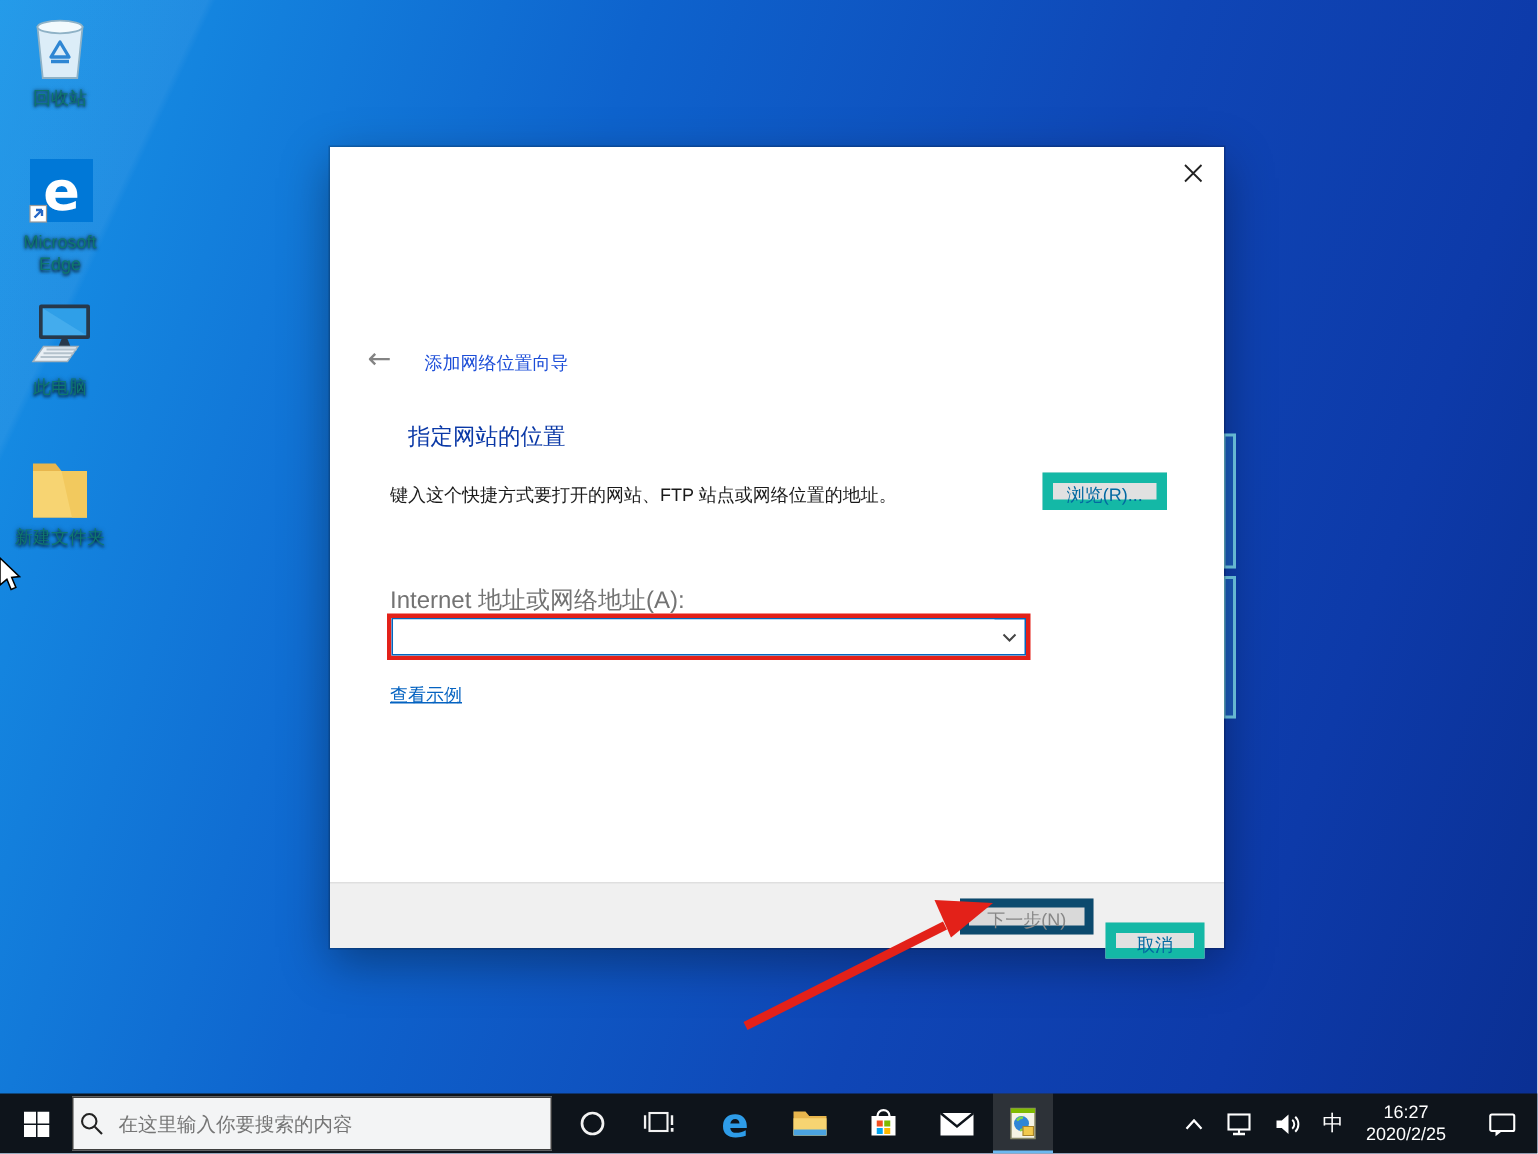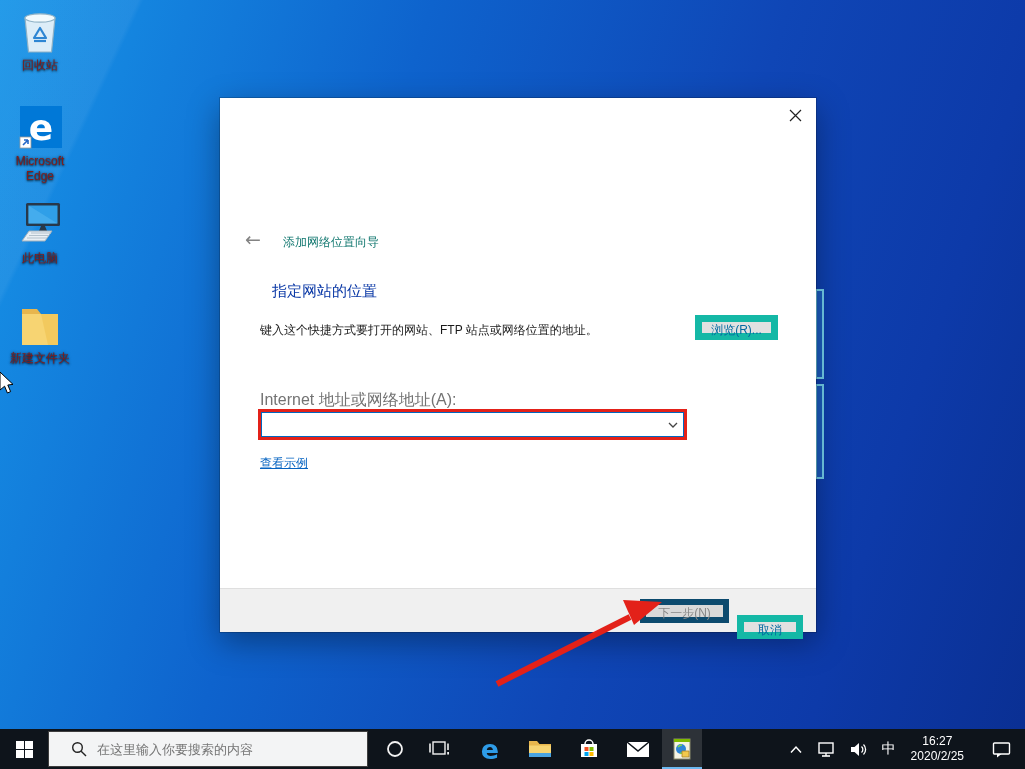--- a/index.html
+++ b/index.html
@@ -22,21 +22,21 @@
     border:2px solid rgba(130,228,245,0.85);
     background:rgba(60,160,230,0.30);
   }
   #glow1 { top:289px; height:90px; }
   #glow2 { top:384px; height:95px; }
 
   
   .desk-icon { position:absolute; left:1px; width:78px; text-align:center; cursor:default; }
   .desk-icon .art { height:48px; display:flex; align-items:flex-end; justify-content:center; }
   .desk-icon .lbl {
-    margin-top:2px; color:#7f1d1d; font-size:12px; line-height:15px;
+    margin-top:2px; color:#0f766e; font-size:12px; line-height:15px;
     text-shadow:0 1px 2px rgba(0,0,0,0.75), 0 0 3px rgba(0,0,0,0.5);
   }
   #icon-recycle { top:8px; }
   #icon-edge    { top:104px; }
   #icon-thispc  { top:201px; }
   #icon-folder  { top:301px; }
 
   
   #cursor { position:absolute; left:-2px; top:371px; }
 
@@ -48,21 +48,21 @@
   .dlg-close {
     position:absolute; top:4px; right:6px; width:30px; height:26px;
     background:none; border:none; display:flex; align-items:center; justify-content:center; cursor:pointer;
   }
   .dlg-header { position:absolute; top:135px; left:0; right:0; height:20px; }
   .dlg-back {
     position:absolute; left:25px; top:-4px; background:none; border:none;
     color:#838383; font-size:19px; line-height:20px; cursor:pointer;
     font-family:"DejaVu Sans",sans-serif;
   }
-  .dlg-title { position:absolute; left:63px; top:1px; font-size:12px; color:#0f766e;text-align:center; }
+  .dlg-title { position:absolute; left:63px; top:1px; font-size:12px; color:#1d4ed8;text-align:center; }
 
   .dlg-heading { position:absolute; left:52px; top:184px; font-size:15px; color:#0a38a6; }
   .dlg-desc    { position:absolute; left:40px; top:224px; font-size:12px; color:#1a1a1a; }
 
   .addr-label { position:absolute; left:40px; top:292px; font-size:16px; color:#737373; }
 
   .combo-annot {
     position:absolute; left:38px; top:213px_; top:213px; width:429px; height:31px;
     border:3px solid #e32119;
   }
@@ -104,21 +104,21 @@
   .taskbar {
     position:absolute; left:0; bottom:0; width:1025px; height:40px;
     background:#0e141b; display:flex; align-items:stretch;
   }
   .tb-btn {
     width:48px; display:flex; align-items:center; justify-content:center; cursor:pointer;
   }
   .tb-btn.icon40 { width:44px; }
   .tb-search {
     width:320px; margin:2px 0 2px 0; background:#f3f4f5;
-    display:flex; align-items:center; gap:10px; padding-left:22px; cursor:text;
+    display:flex; align-items:center; gap:10px; padding-left:4px; cursor:text;
     border:1px solid #3e3e3e;
   }
   .tb-search input {
     border:none; outline:none; background:transparent; font-size:13px; color:#333; width:250px;
     font-family:"Liberation Sans","DejaVu Sans",sans-serif;
   }
   .tb-app-active {
     width:40px; margin-left:2px; position:relative;
     background:rgba(255,255,255,0.13);
     display:flex; align-items:center; justify-content:center; cursor:pointer;

